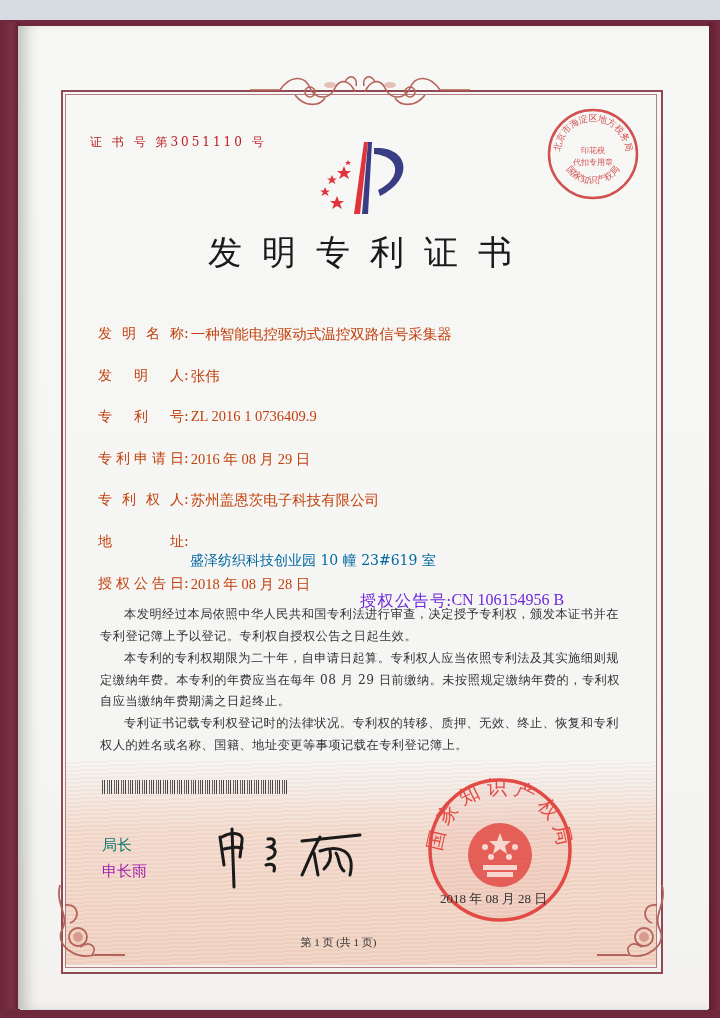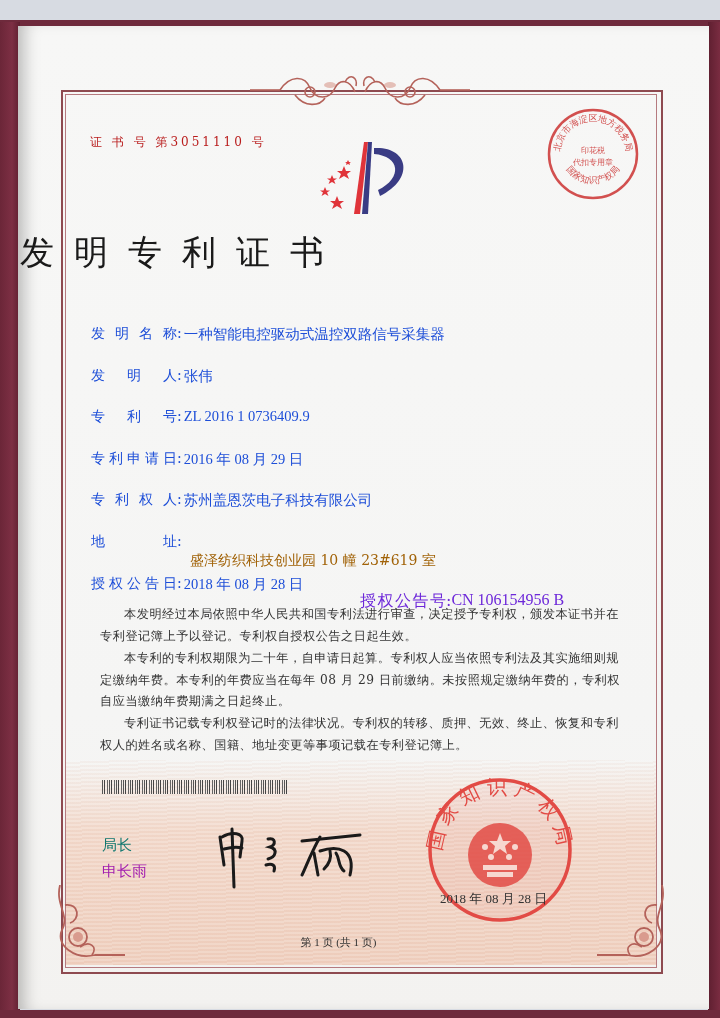--- a/index.html
+++ b/index.html
@@ -51,33 +51,33 @@
     position: absolute; left: 90px; top: 134px; font-size: 12px; color: #b91c1c;
     letter-spacing: 3px;
   }
   .stamp-small {
     position: absolute; left: 546px; top: 107px; width: 94px; height: 94px;
   }
   .logo {
     position: absolute; left: 308px; top: 138px; width: 110px; height: 78px;
   }
   .title {
-    position: absolute; left: 0; width: 720px; top: 230px; 
+    position: absolute; left: 0; width: 720px; top: 230px; text-align: center;
     font-size: 34px; color: #1a1a1a; letter-spacing: 20px; font-family: "DejaVu Sans", sans-serif;
     padding-left: 20px; box-sizing: border-box;
   }
   .field {
-    position: absolute; left: 91px; font-size: 14px; color: #1d4ed8;
+    position: absolute; left: 98px; font-size: 14px; color: #c2410c;
     display: flex; white-space: nowrap;
   }
   .field .label { display: inline-block; width: 86px; text-align-last: justify; }
   .field .colon { margin-right: 2px; }
   .field .value { font-family: "Liberation Serif", "DejaVu Serif", serif; font-size: 14.5px; }
   .addr-line2 {
-    position: absolute; left: 190px; top: 552px; font-size: 14px; color: #a16207;
+    position: absolute; left: 190px; top: 552px; font-size: 14px; color: #0369a1;
   }
   .pubno {
     position: absolute; left: 360px; top: 591px; font-size: 16px; color: #6d28d9; display: flex;
   }
   .pubno .label { width: 86px; text-align-last: justify; display: inline-block; }
   .para {
     position: absolute; left: 100px; width: 520px; font-size: 12.2px; color: #333;
     line-height: 21.5px; text-indent: 24px; letter-spacing: 0.5px;
   }
   .barcode {

